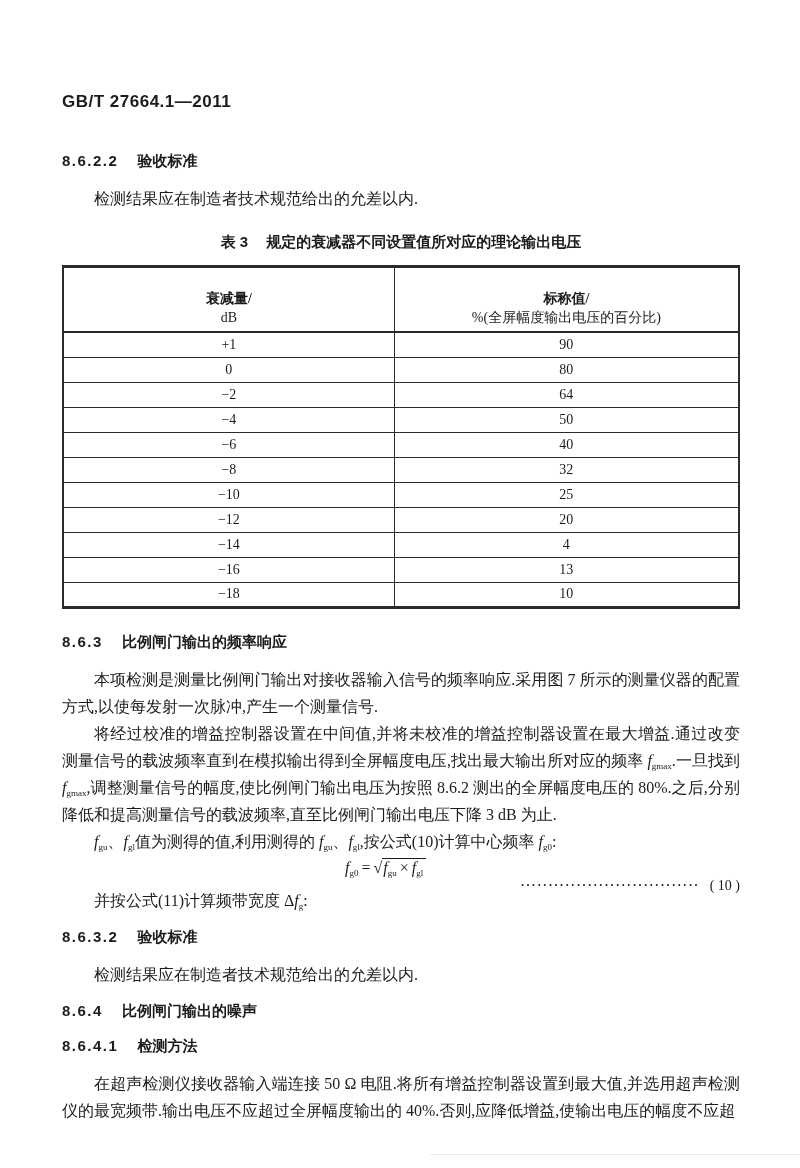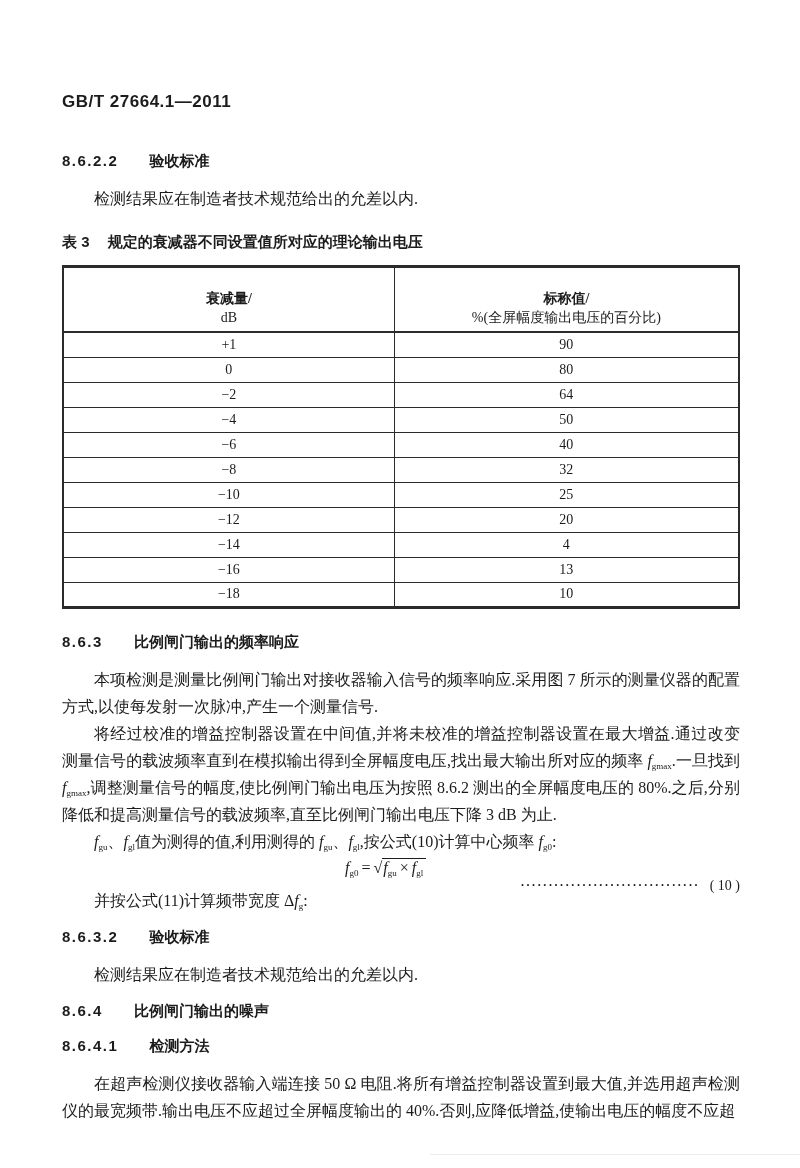--- a/index.html
+++ b/index.html
@@ -23,40 +23,40 @@
     margin: 0 0 38px 0;
   }
 
   .heading {
     font-family: "Liberation Sans", "DejaVu Sans", sans-serif;
     font-weight: 700;
     font-size: 15px;
     line-height: 22px;
     margin: 12px 0 13px 0;
   }
-  .heading .hnum { letter-spacing: 1.5px; margin-right: 27px; }
+  .heading .hnum { letter-spacing: 1.5px; margin-right: 15px; }
 
   p.body {
     font-size: 16px;
     line-height: 27px;
     margin: 0;
     text-align: justify;
   }
   p.indent { text-indent: 2em; }
 
   .var { font-style: italic; font-family: "Liberation Serif", serif; }
   sub.vsub, .formula sub {
     font-size: 9px;
     line-height: 0;
     vertical-align: -3px;
     letter-spacing: 0;
   }
 
   .table-caption {
-    text-align: left;
+    text-align: center;
     font-family: "Liberation Sans", "DejaVu Sans", sans-serif;
     font-weight: 700;
     font-size: 15px;
     margin: 21px 0 13px 0;
   }
   .table-caption .cap-num { margin-right: 14px; }
 
   table.att-table {
     width: 100%;
     border-collapse: collapse;

